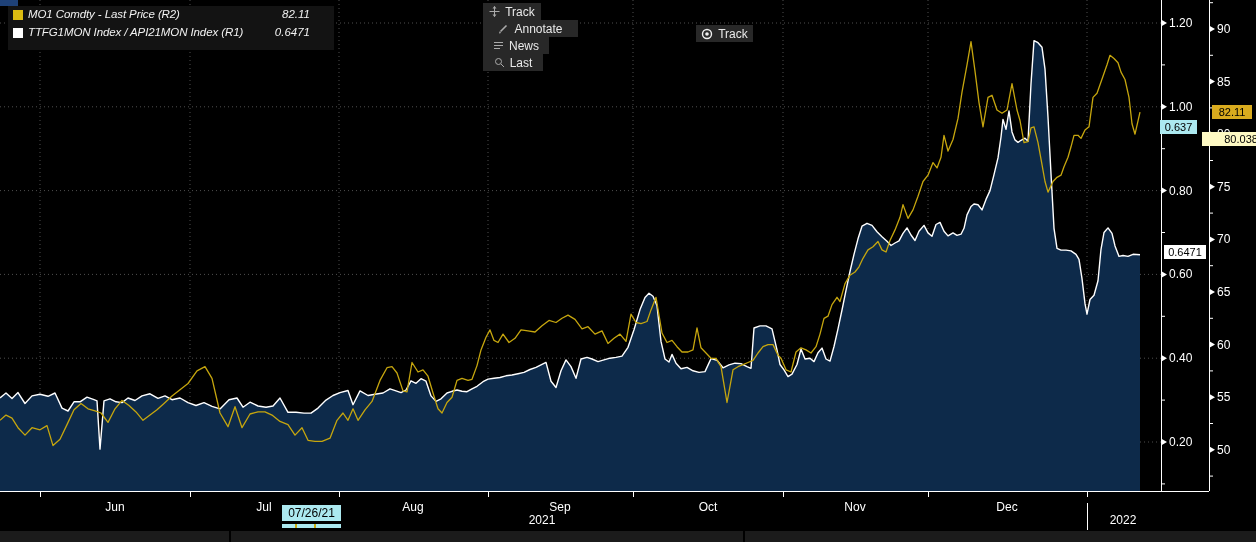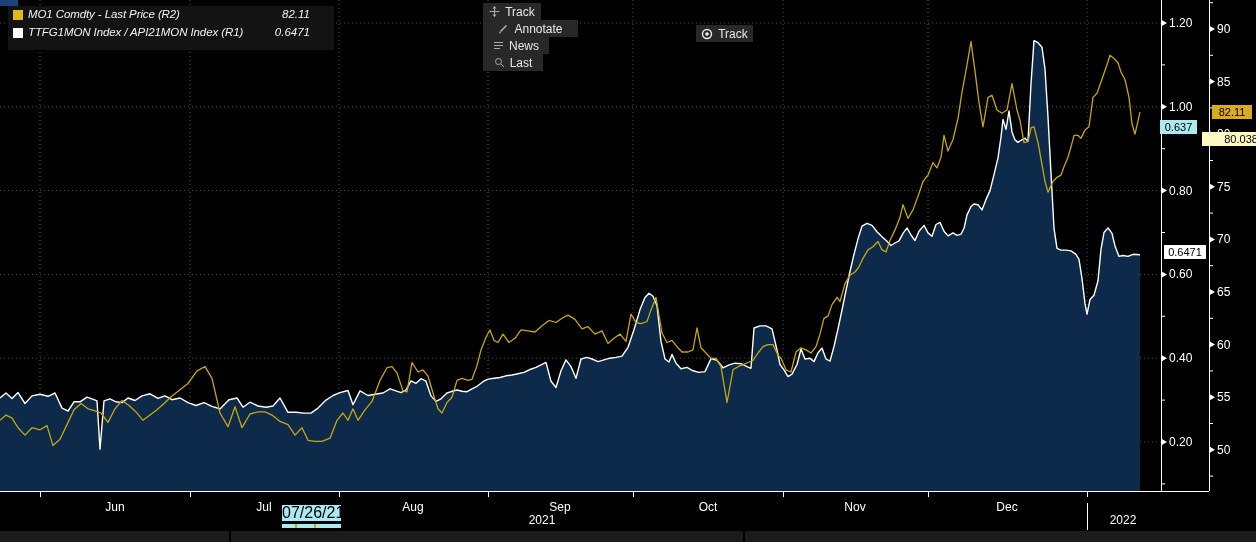--- a/index.html
+++ b/index.html
@@ -20,21 +20,21 @@
   #toolbar{position:absolute;left:483px;top:3px;display:flex;z-index:5;flex-direction:column;}
   .tbtn{height:17px;background:#282828;color:#e9e9e9;font-size:12px;display:flex;align-items:center;
     justify-content:center;gap:5px;cursor:default;}
   .tbtn svg{flex:0 0 auto;}
   #reset-btn{position:absolute;left:696px;top:25px;width:57px;z-index:5;}
   
   .tag{position:absolute;height:14px;line-height:14px;font-size:11px;color:#000;text-align:center;z-index:4;white-space:nowrap;}
   .notch{position:absolute;left:-5px;top:0;width:0;height:0;border-top:7px solid transparent;border-bottom:7px solid transparent;}
   
   #tracked-date{position:absolute;left:282px;top:505px;width:59px;height:16px;background:#ace9f0;color:#000;
-    font-size:16px;text-align:center;line-height:16px;z-index:5;}
+    font-size:12px;text-align:center;line-height:16px;z-index:5;}
   #tracked-strip{position:absolute;left:282px;top:524px;width:59px;height:4px;background:#ace9f0;z-index:5;}
   .strip-tick{position:absolute;top:0;width:2px;height:4px;background:#c9ab10;}
   
   #corner-blue{position:absolute;left:0;top:0;width:18px;height:6px;background:#1e4178;z-index:6;}
   #bottom-strip{position:absolute;left:0;top:531px;width:1256px;height:11px;background:#1b1b1b;z-index:5;}
   .strip-div{position:absolute;top:0;width:2px;height:11px;background:#000;}
 </style>
 </head>
 <body>
 

